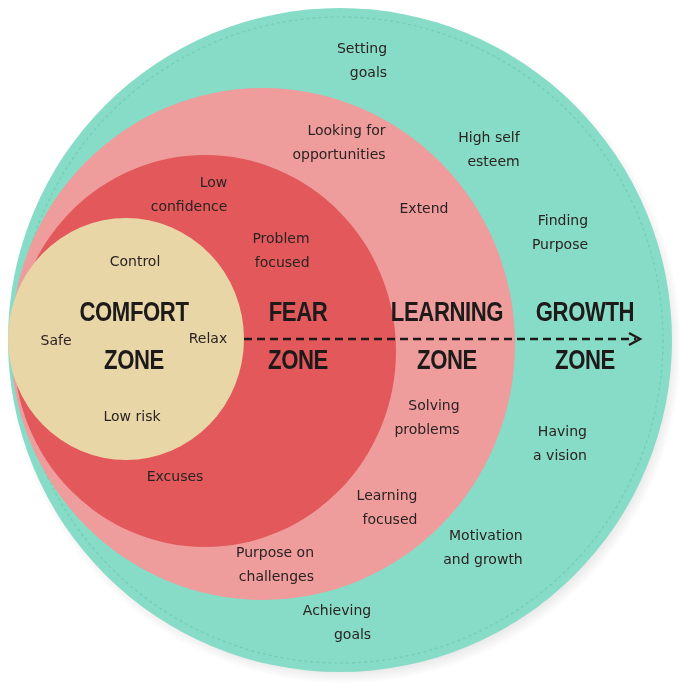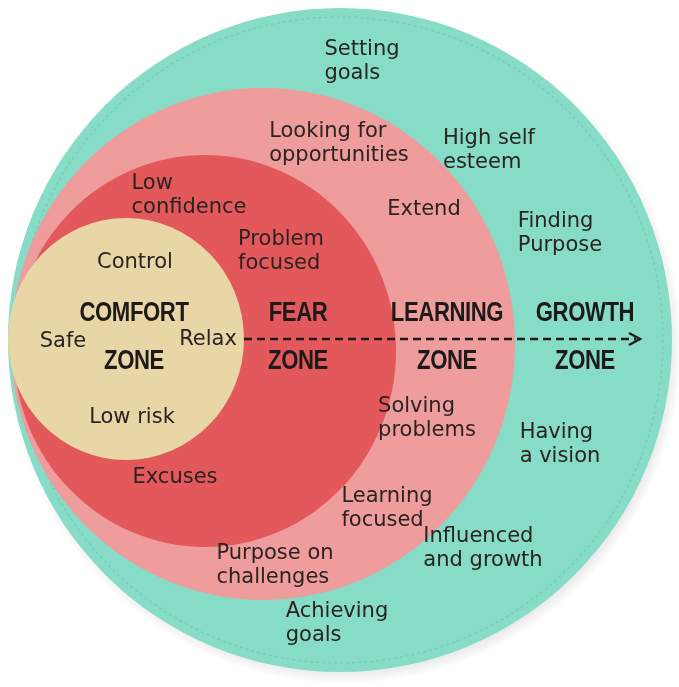--- a/index.html
+++ b/index.html
@@ -2,24 +2,24 @@
 <html><head>
   <meta charset="utf-8">
   <style>
     html, body { margin: 0; padding: 0; background: #ffffff; }
     body { width: 679px; height: 687px; position: relative; overflow: hidden; }
     .stage { position: absolute; left: 0; top: 0; width: 679px; height: 687px; }
     svg.diagram { position: absolute; left: 0; top: 0; }
     .lbl {
       position: absolute;
       font-family: "DejaVu Sans", sans-serif;
-      font-size: 21px;
+      font-size: 14px;
       line-height: 24px;
       color: #2b2322;
-      text-align: left;
+      text-align: right;
       white-space: nowrap;
       transform: translateX(-50%);
     }
     .lbl span { display: block; }
     .zone {
       position: absolute;
       font-family: "Liberation Sans", sans-serif;
       font-weight: 700;
       font-size: 27px;
       letter-spacing: -0.5px;
@@ -81,21 +81,21 @@
   <div class="zone" style="left:585px; top:298px;">
     <span>GROWTH</span>
   </div>
   <div class="zone" style="left:585px; top:346px;">
     <span>ZONE</span>
   </div>
 
   <div class="lbl" style="left:135px; top:249px;">
     <span>Control</span>
   </div>
-  <div class="lbl" style="left:56px; top:328px;margin-left:7px;">
+  <div class="lbl" style="left:56px; top:328px;">
     <span>Safe</span>
   </div>
   <div class="lbl" style="left:208px; top:326px;">
     <span>Relax</span>
   </div>
   <div class="lbl" style="left:132px; top:404px;">
     <span>Low risk</span>
   </div>
 
   <div class="lbl" style="left:189px; top:170px;">
@@ -140,20 +140,20 @@
   </div>
   <div class="lbl" style="left:560px; top:208px;">
     <span>Finding</span>
     <span>Purpose</span>
   </div>
   <div class="lbl" style="left:560px; top:419px;">
     <span>Having</span>
     <span>a vision</span>
   </div>
   <div class="lbl" style="left:483px; top:523px;">
-    <span>Influenced</span>
+    <span>Motivation</span>
     <span>and growth</span>
   </div>
   <div class="lbl" style="left:337px; top:598px;">
     <span>Achieving</span>
     <span>goals</span>
   </div>
 </div>
 
 </body></html>

